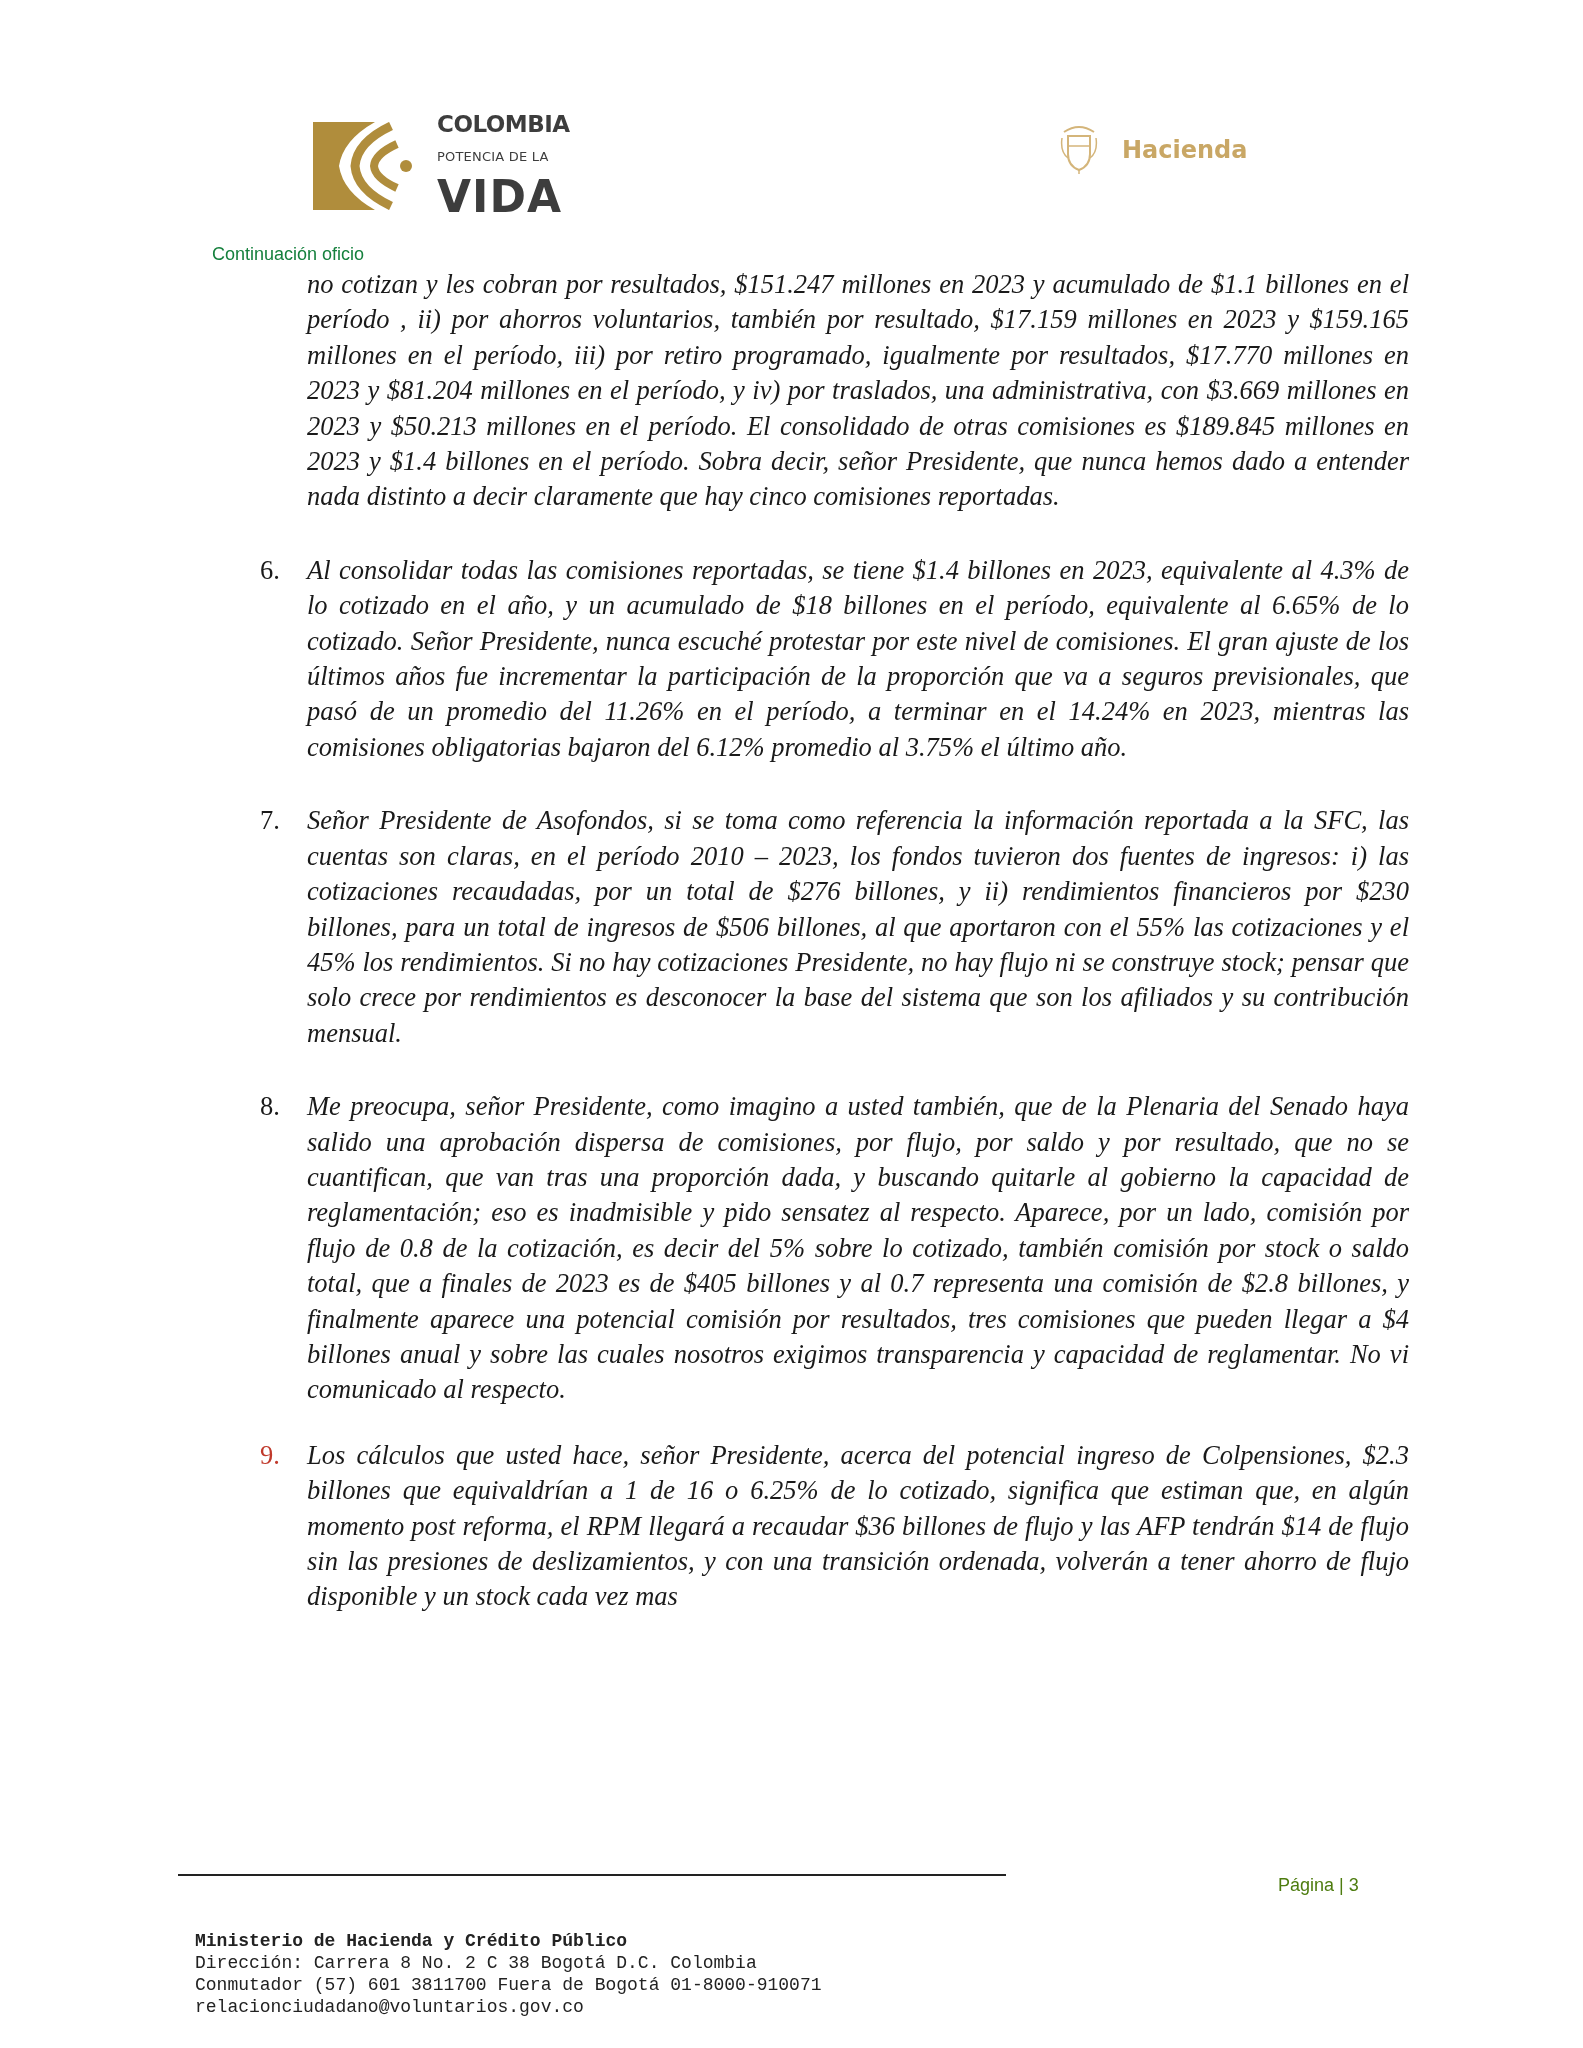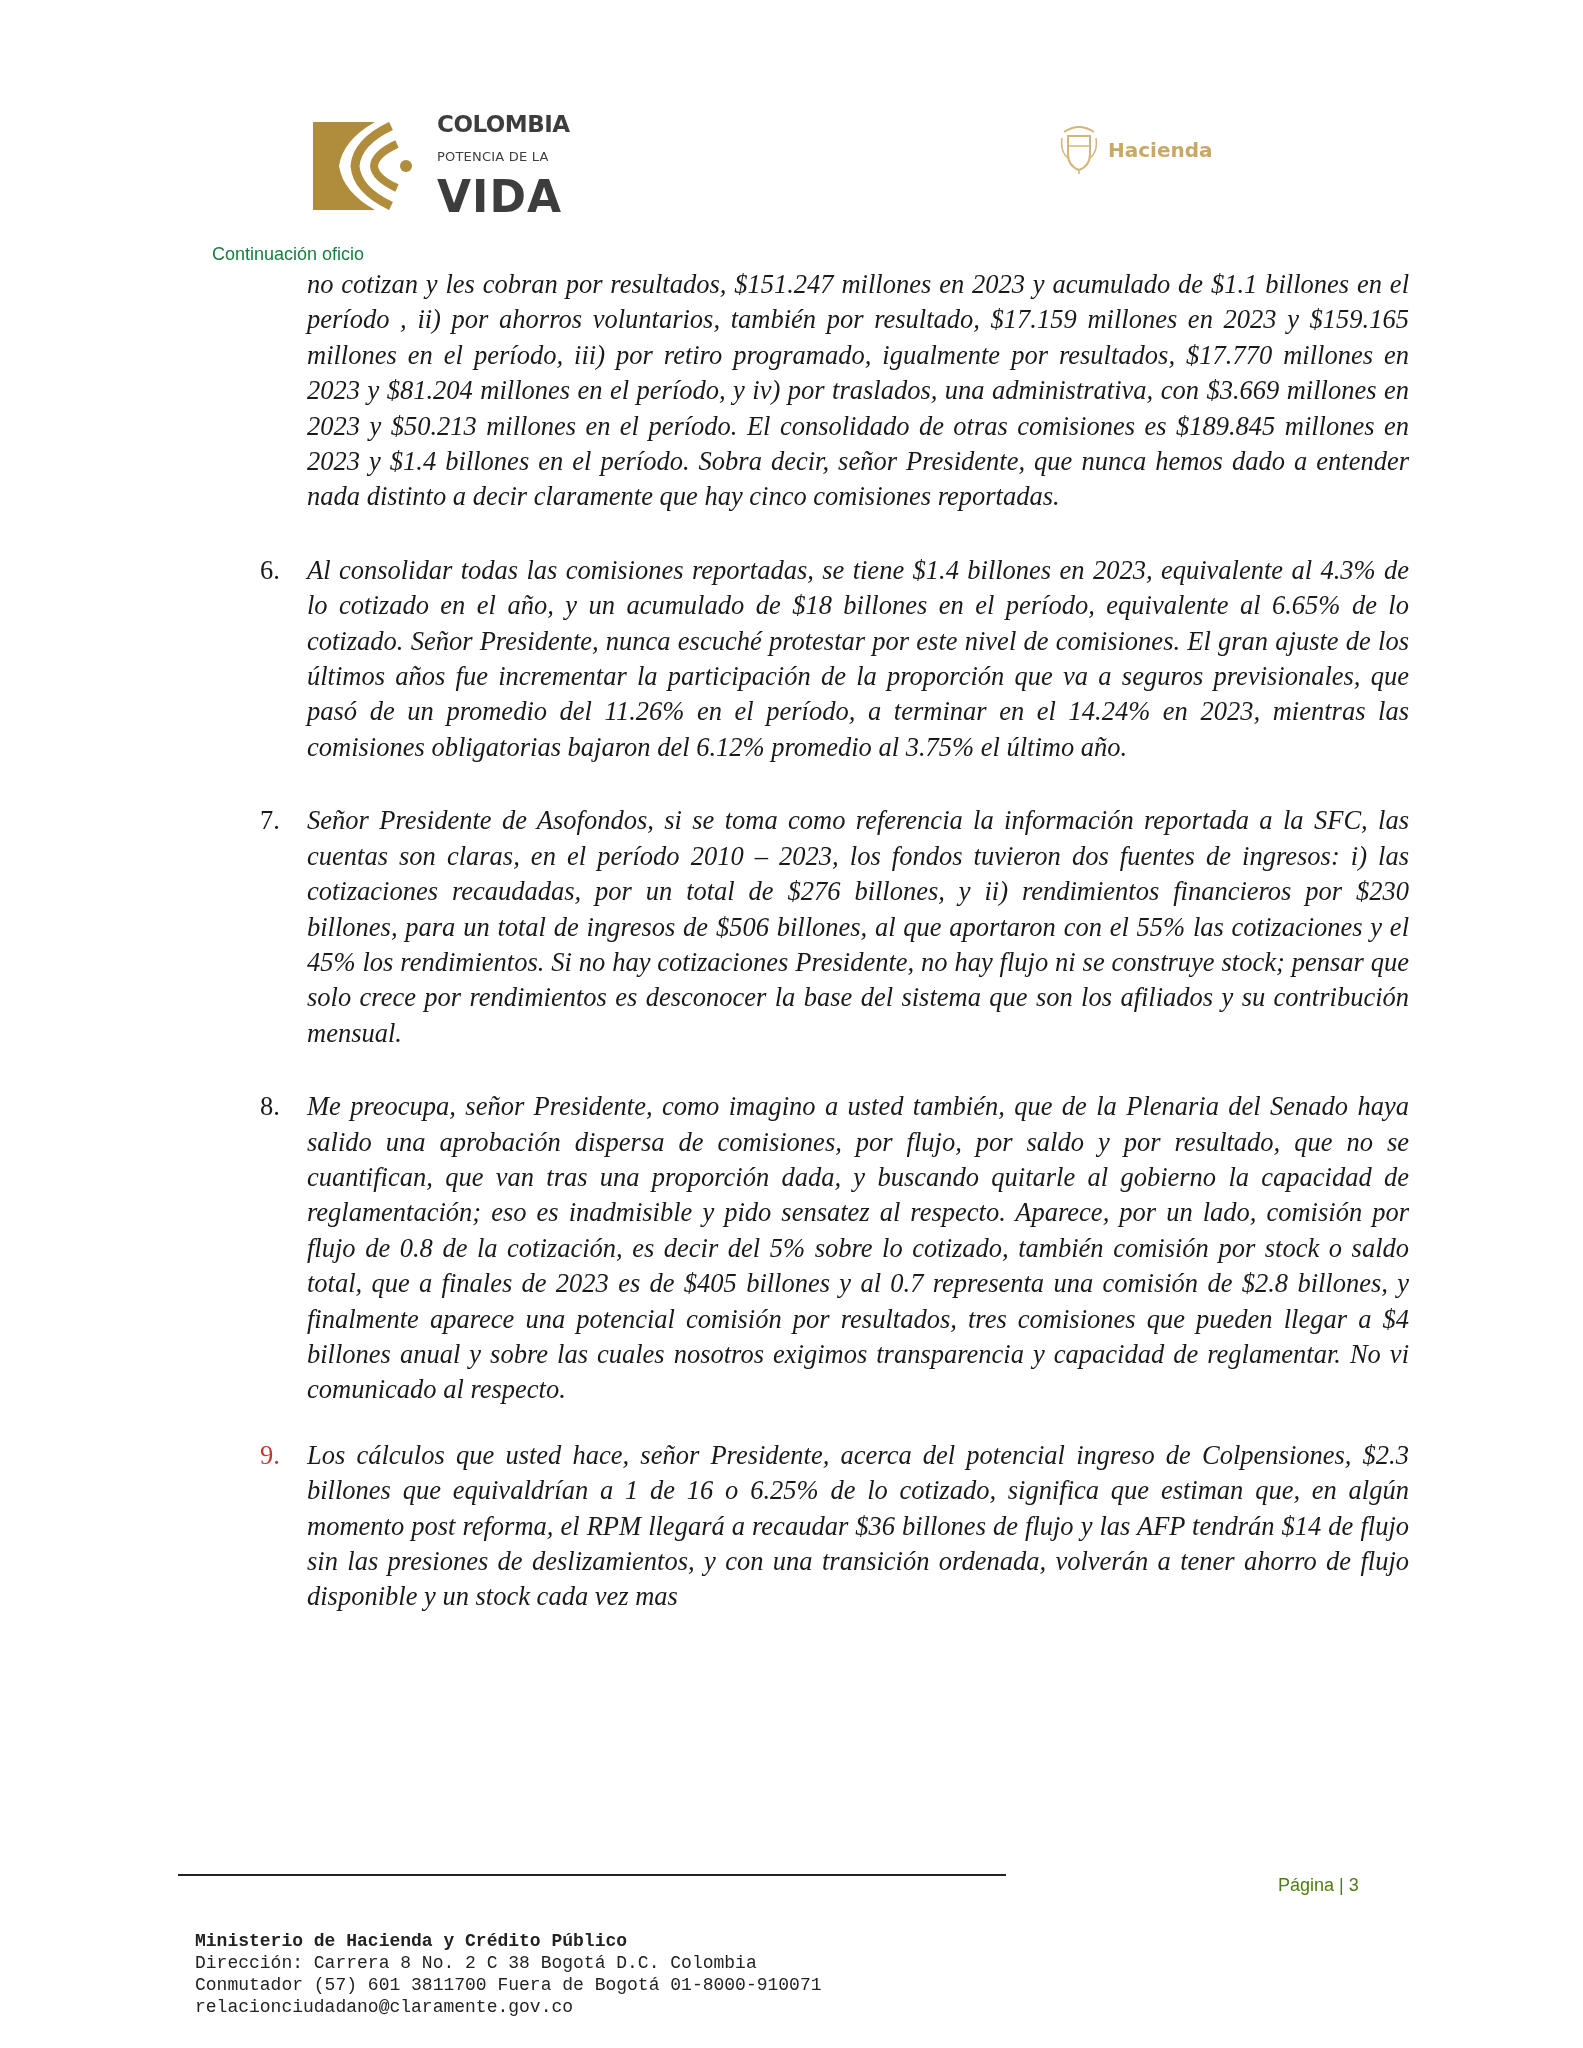--- a/index.html
+++ b/index.html
@@ -4,21 +4,21 @@
 <style>
   html, body { margin: 0; padding: 0; background: #ffffff; }
   body { width: 1583px; height: 2048px; position: relative; overflow: hidden; color: #1a1a1a; }
   .header-logo { position: absolute; left: 313px; top: 113px; display: flex; align-items: center; gap: 8px; }
   .logo-mark { width: 102px; height: 88px; position: relative; }
   .logo-text { margin-left: 14px; font-family: "DejaVu Sans", sans-serif; color: #3d3d3d; line-height: 1; }
   .logo-text .l1 { font-weight: bold; font-size: 23px; letter-spacing: -0.5px; }
   .logo-text .l2 { font-size: 13px; margin-top: 14px; letter-spacing: 0.2px; }
   .logo-text .l3 { font-weight: bold; font-size: 44px; margin-top: 12px; letter-spacing: 1px; }
   .hacienda { position: absolute; left: 1060px; top: 122px; display: flex; align-items: center; }
-  .hacienda-label { font-family: "DejaVu Sans", sans-serif; font-weight: bold; font-size: 20px; color: #c9a765; margin-left: 10px; }
+  .hacienda-label { font-family: "DejaVu Sans", sans-serif; font-weight: bold; font-size: 24px; color: #c9a765; margin-left: 24px; }
   .continuation { position: absolute; left: 212px; top: 244px; font-family: "Liberation Sans", sans-serif; font-size: 18px; color: #15803d; }
   .body { position: absolute; left: 306px; top: 266px; width: 1104px; font-family: "Liberation Serif", serif; font-size: 26.5px; line-height: 35.4px; color: #1a1a1a; text-align: justify; }
   .para { margin: 1px; font-style: italic; }
   .item { position: relative; margin: 0; }
   .item .num { position: absolute; left: -46px; top: 0; }
   .item .num.red { color: #c0392b; }
   .gap { height: 36px; }
   .footer-line { position: absolute; left: 178px; top: 1874px; width: 828px; height: 2px; background: #222; }
   .footer { position: absolute; left: 195px; top: 1901px; font-family: Liberation Mono, monospace; font-size: 18px; line-height: 22px; color: #222; margin-top: 29px; }
   .footer .org { font-weight: bold; }
@@ -82,14 +82,14 @@
   </div>
 </div>
 
 <div class="footer-line"></div>
 <div class="page-num">Página | 3</div>
 
 <div class="footer">
   <div class="org">Ministerio de Hacienda y Crédito Público</div>
   <div>Dirección: Carrera 8 No. 2 C 38 Bogotá D.C. Colombia</div>
   <div>Conmutador (57) 601 3811700 Fuera de Bogotá 01-8000-910071</div>
-  <div>relacionciudadano@claramente.gov.co</div>
+  <div>relacionciudadano@voluntarios.gov.co</div>
 </div>
 
 </body></html>

